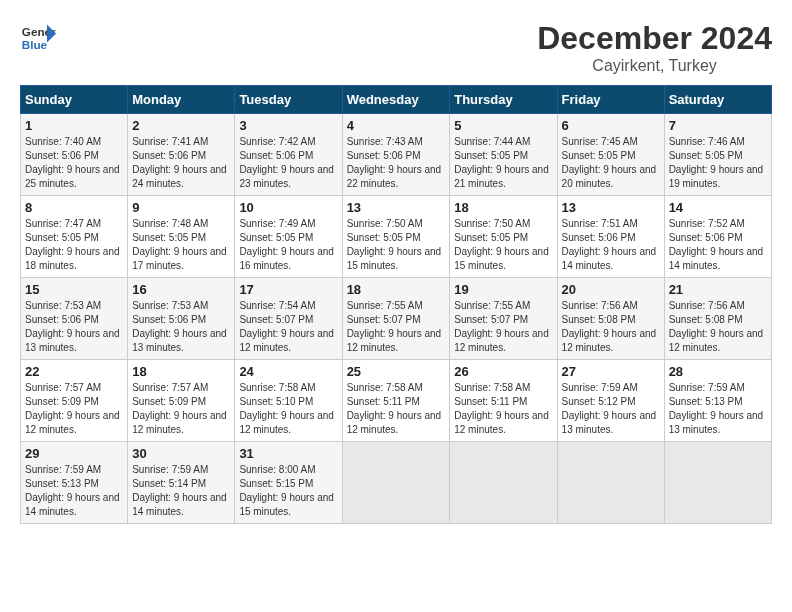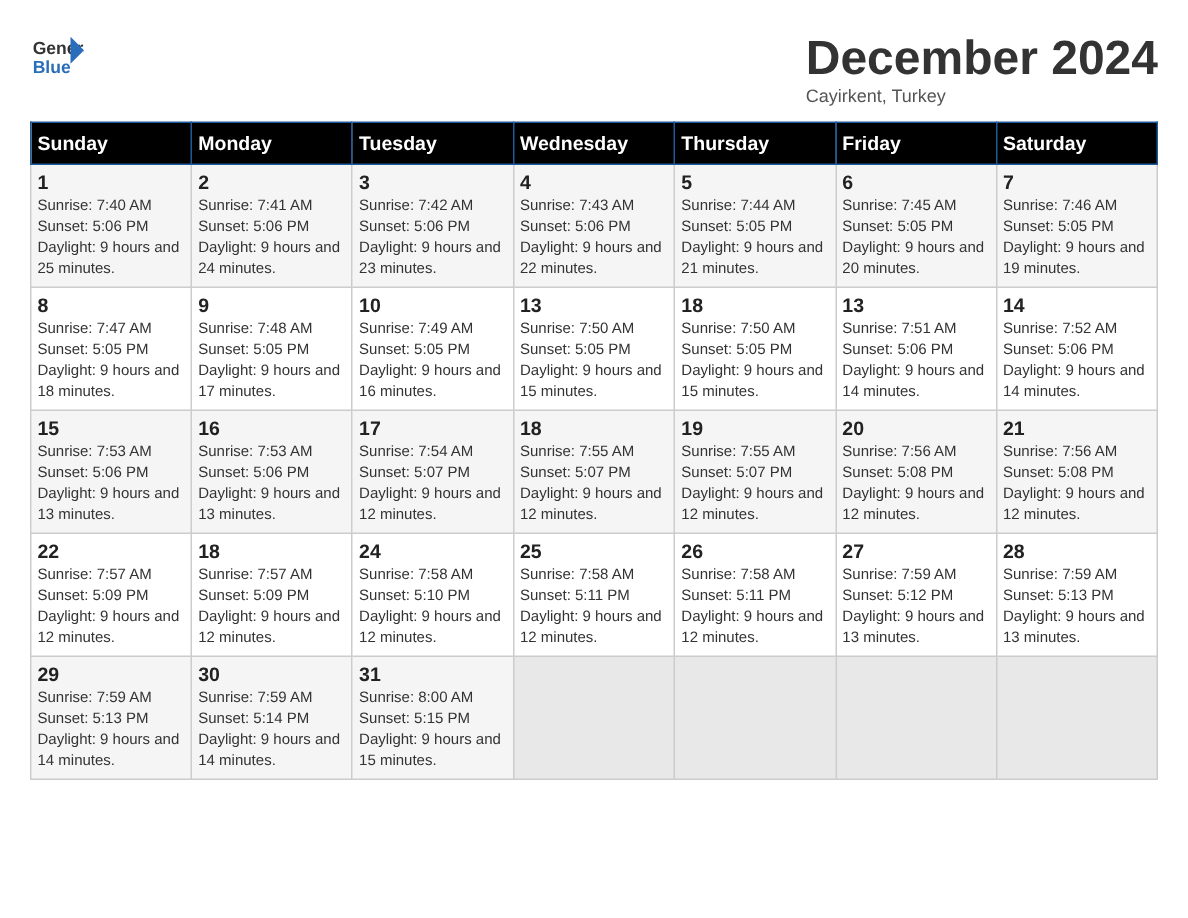--- a/index.html
+++ b/index.html
@@ -19,38 +19,38 @@
     .logo {
       display: flex;
       align-items: center;
       gap: 4px;
     }
     .logo-icon {
       width: 36px;
       height: 36px;
     }
     .title-block {
-      text-align: left;
+      text-align: center;
     }
     .month-title {
       font-size: 32px;
       font-weight: bold;
       color: #333;
     }
     .subtitle {
-      font-size: 12px;
+      font-size: 16px;
       color: #555;
     }
     table {
       width: 100%;
       border-collapse: collapse;
       font-size: 11px;
     }
     thead tr th {
-      background-color: #000000;
+      background-color: #0c4a6e;
       color: #fff;
       padding: 6px 4px;
       text-align: left;
       font-size: 13px;
       font-weight: bold;
       border: 1px solid #1e5a99;
     }
     tbody tr td {
       border: 1px solid #ccc;
       padding: 4px;

